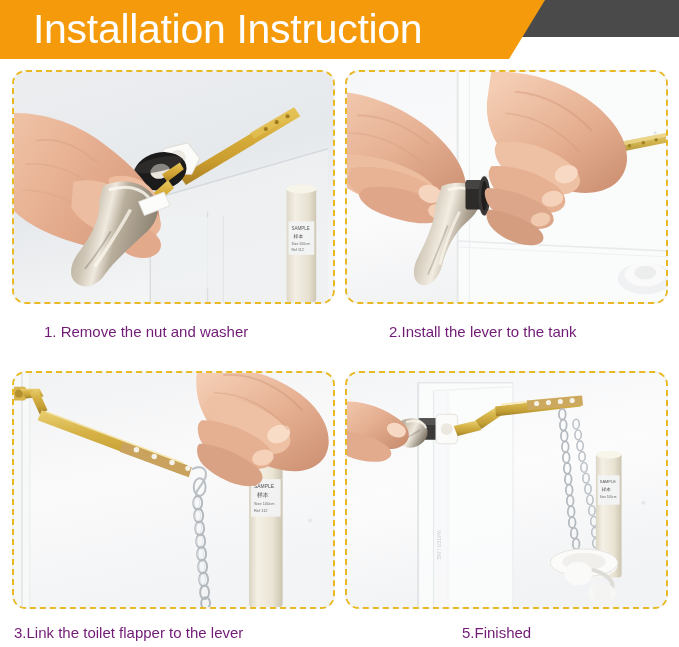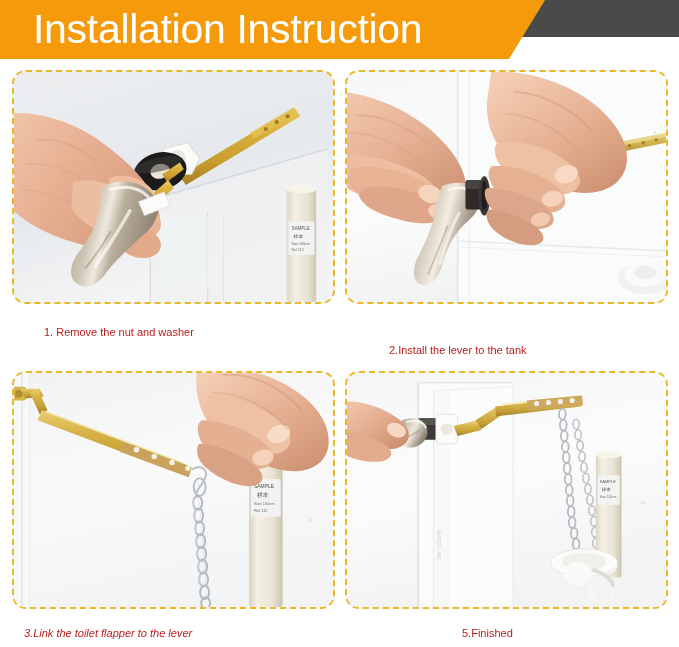--- a/index.html
+++ b/index.html
@@ -62,28 +62,28 @@
   .panel-1 { left: 12px;  top: 70px;  width: 323px; height: 234px; }
   .panel-2 { left: 345px; top: 70px;  width: 323px; height: 234px; }
   .panel-3 { left: 12px;  top: 371px; width: 323px; height: 238px; }
   .panel-4 { left: 345px; top: 371px; width: 323px; height: 238px; }
 
   .panel svg { display: block; width: 100%; height: 100%; }
 
   
   .caption {
     position: absolute;
-    font-size: 11px;
-    color: #b91c1c;
+    font-size: 15px;
+    color: #701a75;
     white-space: nowrap;
     line-height: 20px;
   }
   .cap-1 { left: 44px;  top: 322px; }
-  .cap-2 { left: 389px; top: 322px; margin-top: 18px; }
-  .cap-3 { left: 24px;  top: 623px; font-style: italic; }
+  .cap-2 { left: 389px; top: 322px; }
+  .cap-3 { left: 14px;  top: 623px; }
   .cap-4 { left: 462px; top: 623px; }
 </style>
 </head>
 <body>
 
 <div id="page">
 
   <div class="header">
     <div class="header-gray"></div>
     <div class="header-orange"></div>

